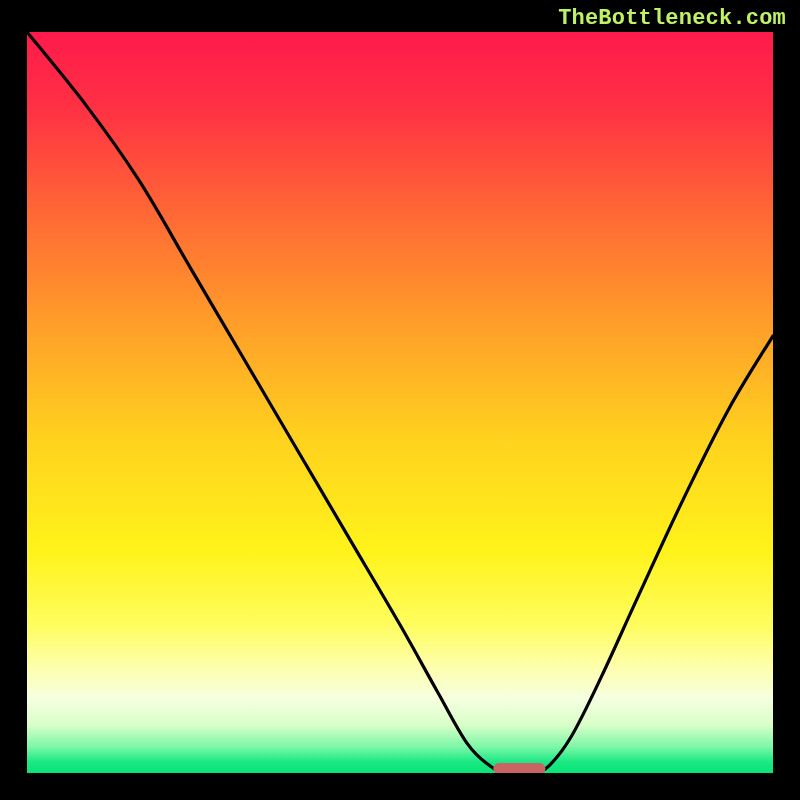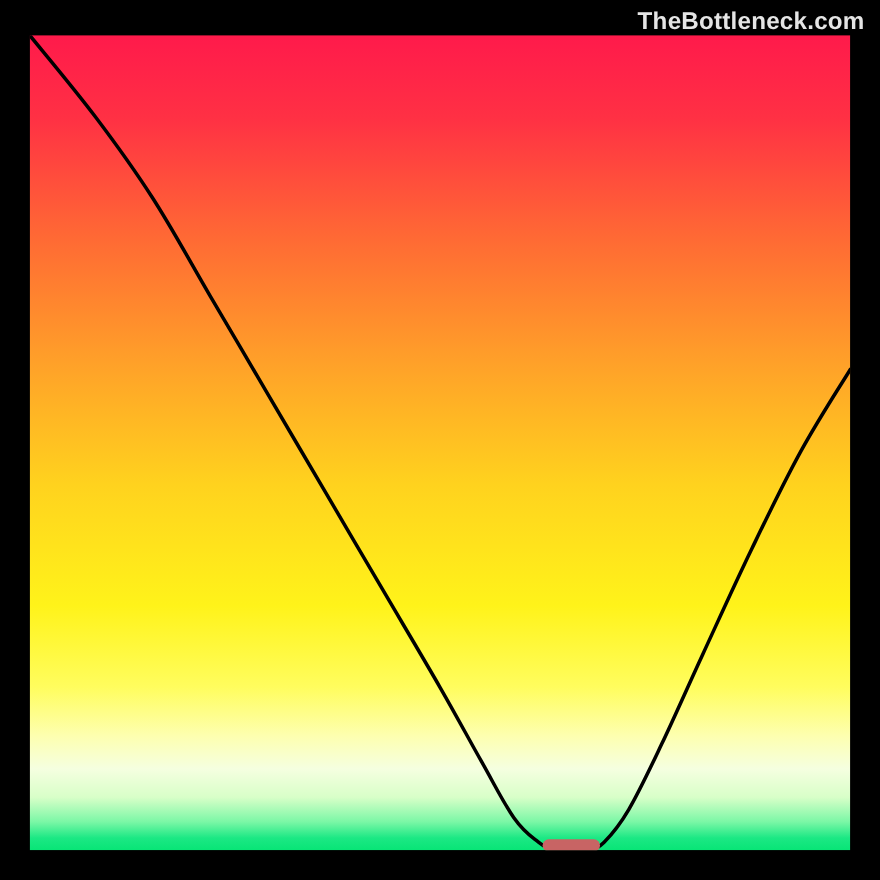--- a/index.html
+++ b/index.html
@@ -7,24 +7,24 @@
   .container {
     width: 800px;
     height: 800px;
     position: relative;
     background: #000;
   }
   .watermark {
     position: absolute;
     top: 6px;
     right: 14px;
-    font-family: Liberation Sans, sans-serif;
+    font-family: Liberation Mono, monospace;
     font-size: 22px;
     font-weight: 600;
-    color: #e5e5e5;
+    color: #bef264;
     letter-spacing: 0.2px;
     z-index: 10;
   }
   .plot-wrap {
     position: absolute;
     left: 27px;
     top: 32px;
     width: 746px;
     height: 741px;
   }

